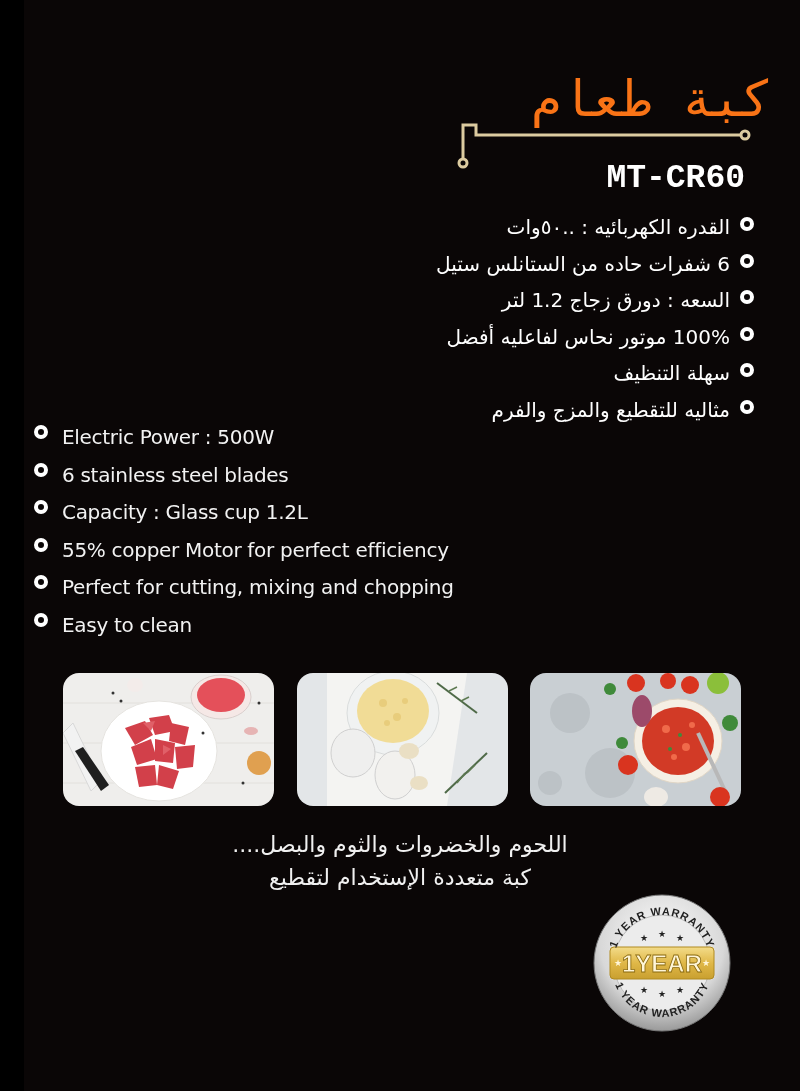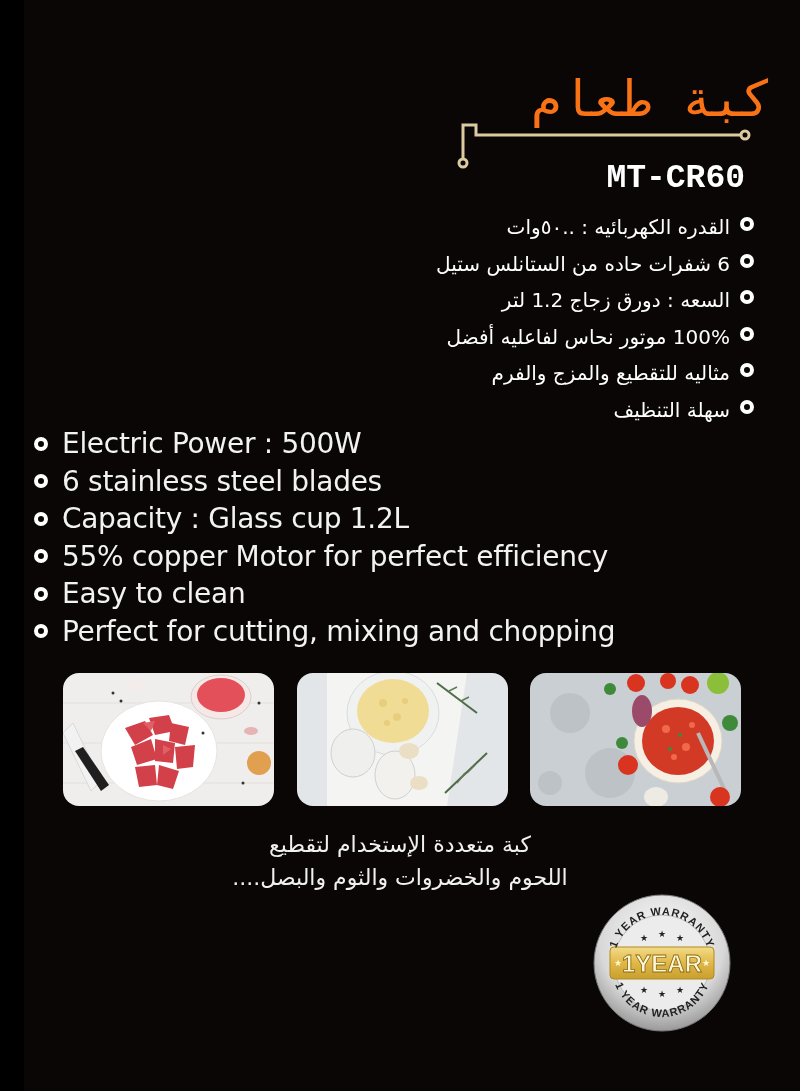--- a/index.html
+++ b/index.html
@@ -10,21 +10,21 @@
     .title-ar { position: absolute; right: 28px; top: 78px; font-family: Liberation Mono, monospace; font-size: 50px; color: #f97316; direction: rtl; letter-spacing: 1px; line-height: 1; }
     .circuit { position: absolute; left: 455px; top: 115px; width: 300px; height: 60px; }
     .model { position: absolute; right: 55px; top: 160px; font-family: Liberation Mono, monospace; font-weight: bold; font-size: 33px; color: #ffffff; }
 
     .ar-list { position: absolute; right: 46px; top: 217px; list-style: none; direction: rtl; }
     .ar-list li { display: flex; align-items: flex-start; height: 36.5px; font-size: 20px; line-height: 1; }
     .bullet { display: inline-block; width: 14px; height: 14px; border-radius: 50%; border: 4px solid #ffffff; flex: 0 0 14px; }
     .ar-list .bullet { margin-left: 10px; }
 
     .en-list { position: absolute; left: 34px; top: 425px; list-style: none; }
-    .en-list li { display: flex; align-items: center; height: 37.5px; font-family: "DejaVu Sans", sans-serif; font-size: 28px; color: #f2f2f2; letter-spacing: -0.3px; }
+    .en-list li { display: flex; align-items: flex-start; height: 37.5px; font-family: "DejaVu Sans", sans-serif; font-size: 20px; color: #f2f2f2; letter-spacing: -0.3px; }
     .en-list .bullet { margin-right: 14px; }
 
     .photos { position: absolute; left: 63px; top: 673px; width: 680px; height: 133px; }
     .photo { position: absolute; top: 0; width: 211px; height: 133px; border-radius: 16px; overflow: hidden; }
     .photo svg { width: 100%; height: 100%; display: block; }
 
     .caption { position: absolute; left: 0; width: 800px; top: 828px; text-align: center; direction: rtl; font-size: 22px; line-height: 33px; color: #f0f0f0; }
 
     .badge { position: absolute; left: 592px; top: 893px; width: 140px; height: 140px; }
   </style>
@@ -57,26 +57,26 @@
   <li>
       <span class="bullet"></span>
       <span>السعه : دورق زجاج 1.2 لتر</span>
     </li>
   <li>
       <span class="bullet"></span>
       <span>100% موتور نحاس لفاعليه أفضل</span>
     </li>
   <li>
       <span class="bullet"></span>
+      <span>سهلة التنظيف</span>
+    </li>
+  <li>
+      <span class="bullet"></span>
       <span>مثاليه للتقطيع والمزج والفرم</span>
     </li>
-  <li>
-      <span class="bullet"></span>
-      <span>سهلة التنظيف</span>
-    </li>
 </ul>
 
 <ul class="en-list">
   <li>
       <span class="bullet"></span>
       <span>Electric Power : 500W</span>
     </li>
   <li>
       <span class="bullet"></span>
       <span>6 stainless steel blades</span>
@@ -84,25 +84,25 @@
   <li>
       <span class="bullet"></span>
       <span>Capacity : Glass cup 1.2L</span>
     </li>
   <li>
       <span class="bullet"></span>
       <span>55% copper Motor for perfect efficiency</span>
     </li>
   <li>
       <span class="bullet"></span>
+      <span>Perfect for cutting, mixing and chopping</span>
+    </li>
+  <li>
+      <span class="bullet"></span>
       <span>Easy to clean</span>
-    </li>
-  <li>
-      <span class="bullet"></span>
-      <span>Perfect for cutting, mixing and chopping</span>
     </li>
 </ul>
 
 <div class="photos">
 
   <div class="photo" style="left:0;">
     <svg viewBox="0 0 211 133" preserveAspectRatio="none">
       <rect width="211" height="133" fill="#efeeec"></rect>
       <g stroke="#e2e0dc" stroke-width="1">
         <line x1="0" y1="30" x2="211" y2="30"></line>
@@ -202,22 +202,22 @@
           <circle cx="92" cy="70" r="6"></circle>
           <circle cx="200" cy="50" r="8"></circle>
         </g>
       <ellipse cx="126" cy="124" rx="12" ry="10" fill="#eeeae4"></ellipse>
       <circle cx="190" cy="124" r="10" fill="#d9341f"></circle>
     </svg>
   </div>
 </div>
 
 <div class="caption">
+  <div>اللحوم والخضروات والثوم والبصل....</div>
   <div>كبة متعددة الإستخدام لتقطيع</div>
-  <div>اللحوم والخضروات والثوم والبصل....</div>
 </div>
 
 <svg class="badge" viewBox="0 0 140 140">
   <defs>
     <radialGradient id="silver" cx="50%" cy="35%" r="65%">
       <stop offset="0%" stop-color="#ffffff"></stop>
         <stop offset="70%" stop-color="#d8d8d8"></stop>
         <stop offset="100%" stop-color="#9a9a9a"></stop>
     </radialGradient>
     <linearGradient id="goldband" x1="0" y1="0" x2="0" y2="1">

